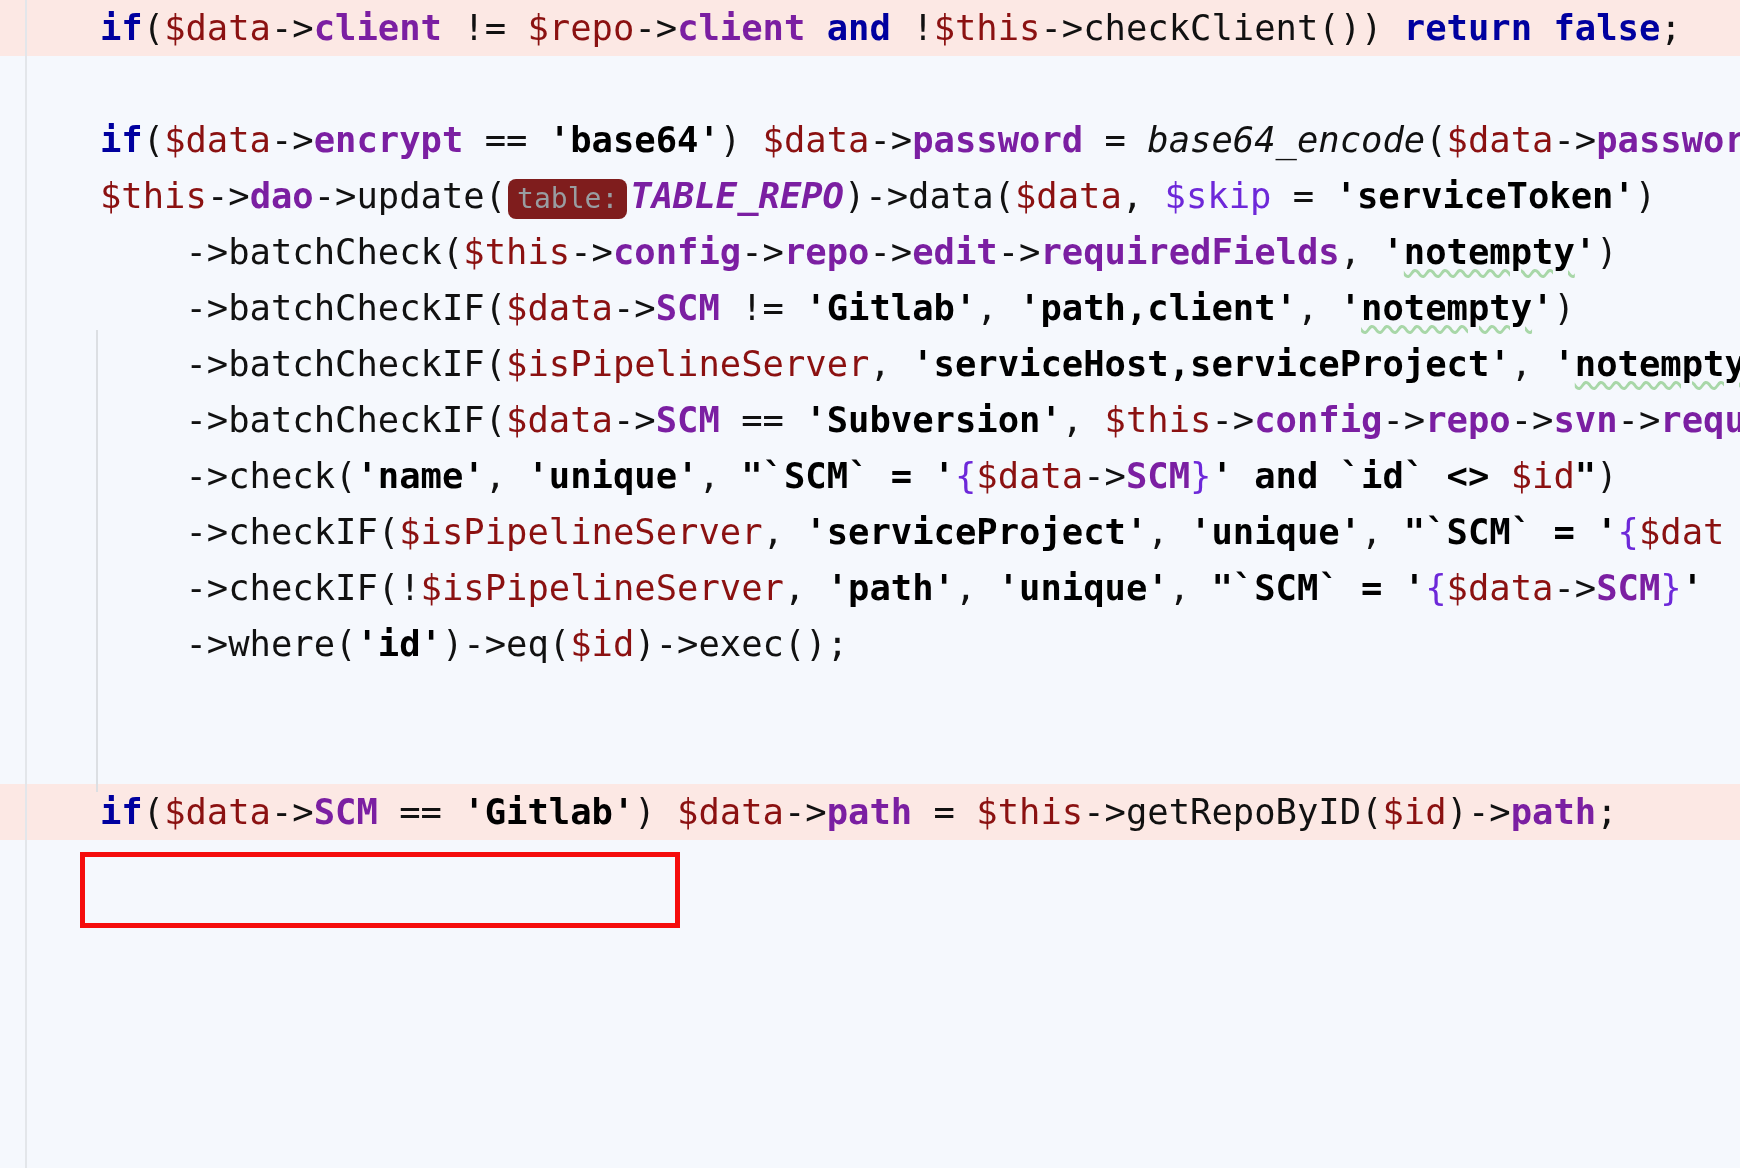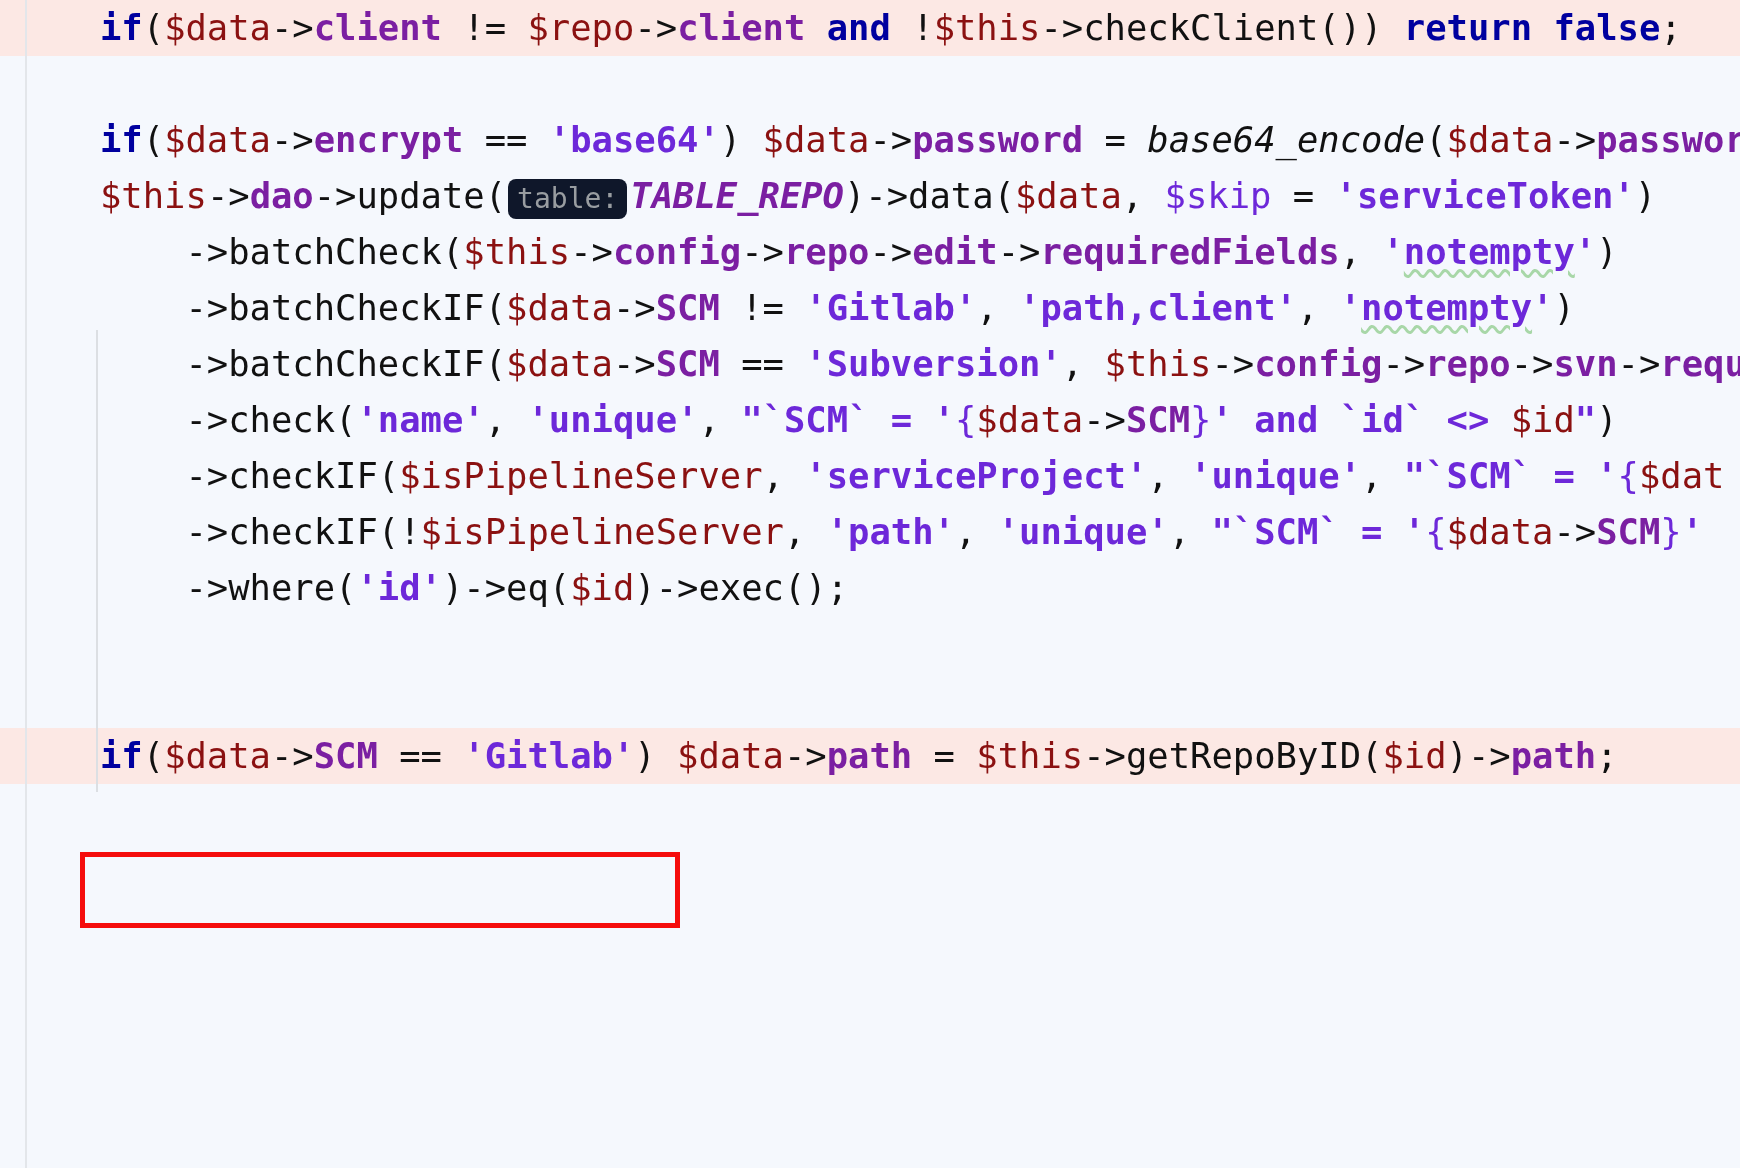--- a/index.html
+++ b/index.html
@@ -50,35 +50,35 @@
     color: #111111;
     padding-left: 100px;
     box-sizing: border-box;
   }
   .line.hl { background: #fce8e4; }
 
   
   .kw      { color: #00009f; font-weight: bold; }  
   .var     { color: #8b1111; }                      
   .prop    { color: #7b1fa2; font-weight: bold; }   
-  .str     { color: #6d28d9; font-weight: bold; }
+  .str     { color: #000000; font-weight: bold; }
   .dim     { color: #6d28d9; }                      
   .const   { color: #7b1fa2; font-weight: bold; font-style: italic; } 
   .fn-it   { color: #111111; font-style: italic; }  
   .op      { color: #111111; }
   .squig {
     text-decoration: underline;
     text-decoration-color: #a8d7a8;
     text-decoration-style: wavy;
     text-decoration-thickness: 3px;
     text-underline-offset: 5px;
   }
   
   .inlay {
-    background: #0f172a;
+    background: #7f1d1d;
     color: #999da1;
     border-radius: 8px;
     padding: 3px 9px 4px 9px;
     font-size: 28px;
     font-weight: normal;
     font-style: normal;
     margin: 0 3px 0 2px;
   }
   
   .redbox {
@@ -95,20 +95,21 @@
 <div id="editor">
   <div class="gutter-line"></div>
   <div class="indent-guide" style="top:330px; height:462px;"></div>
   <div class="code-area">
       <div class="line hl"><span class="kw">if</span><span class="op">(</span><span class="var">$data</span><span class="op">-&gt;</span><span class="prop">client</span><span class="op"> != </span><span class="var">$repo</span><span class="op">-&gt;</span><span class="prop">client</span><span class="op"> </span><span class="kw">and</span><span class="op"> !</span><span class="var">$this</span><span class="op">-&gt;checkClient()) </span><span class="kw">return</span><span class="op"> </span><span class="kw">false</span><span class="op">;</span></div>
       <div class="line">&nbsp;</div>
       <div class="line"><span class="kw">if</span><span class="op">(</span><span class="var">$data</span><span class="op">-&gt;</span><span class="prop">encrypt</span><span class="op"> == </span><span class="str">'base64'</span><span class="op">) </span><span class="var">$data</span><span class="op">-&gt;</span><span class="prop">password</span><span class="op"> = </span><span class="fn-it">base64_encode</span><span class="op">(</span><span class="var">$data</span><span class="op">-&gt;</span><span class="prop">password</span></div>
       <div class="line"><span class="var">$this</span><span class="op">-&gt;</span><span class="prop">dao</span><span class="op">-&gt;update(</span><span class="inlay">table:</span><span class="const">TABLE_REPO</span><span class="op">)-&gt;data(</span><span class="var">$data</span><span class="op">, </span><span class="dim">$skip</span><span class="op"> = </span><span class="str">'serviceToken'</span><span class="op">)</span></div>
       <div class="line"><span class="op">    -&gt;batchCheck(</span><span class="var">$this</span><span class="op">-&gt;</span><span class="prop">config</span><span class="op">-&gt;</span><span class="prop">repo</span><span class="op">-&gt;</span><span class="prop">edit</span><span class="op">-&gt;</span><span class="prop">requiredFields</span><span class="op">, </span><span class="str">'</span><span class="str squig">notempty</span><span class="str">'</span><span class="op">)</span></div>
       <div class="line"><span class="op">    -&gt;batchCheckIF(</span><span class="var">$data</span><span class="op">-&gt;</span><span class="prop">SCM</span><span class="op"> != </span><span class="str">'Gitlab'</span><span class="op">, </span><span class="str">'path,client'</span><span class="op">, </span><span class="str">'</span><span class="str squig">notempty</span><span class="str">'</span><span class="op">)</span></div>
+      <div class="line"><span class="op">    -&gt;batchCheckIF(</span><span class="var">$isPipelineServer</span><span class="op">, </span><span class="str">'serviceHost,serviceProject'</span><span class="op">, </span><span class="str">'</span><span class="str squig">notempty</span></div>
       <div class="line"><span class="op">    -&gt;batchCheckIF(</span><span class="var">$data</span><span class="op">-&gt;</span><span class="prop">SCM</span><span class="op"> == </span><span class="str">'Subversion'</span><span class="op">, </span><span class="var">$this</span><span class="op">-&gt;</span><span class="prop">config</span><span class="op">-&gt;</span><span class="prop">repo</span><span class="op">-&gt;</span><span class="prop">svn</span><span class="op">-&gt;</span><span class="prop">require</span></div>
       <div class="line"><span class="op">    -&gt;check(</span><span class="str">'name'</span><span class="op">, </span><span class="str">'unique'</span><span class="op">, </span><span class="str">"`SCM` = '</span><span class="dim">{</span><span class="var">$data</span><span class="op">-&gt;</span><span class="prop">SCM</span><span class="dim">}</span><span class="str">' and `id` &lt;&gt; </span><span class="var">$id</span><span class="str">"</span><span class="op">)</span></div>
       <div class="line"><span class="op">    -&gt;checkIF(</span><span class="var">$isPipelineServer</span><span class="op">, </span><span class="str">'serviceProject'</span><span class="op">, </span><span class="str">'unique'</span><span class="op">, </span><span class="str">"`SCM` = '</span><span class="dim">{</span><span class="var">$dat</span></div>
       <div class="line"><span class="op">    -&gt;checkIF(!</span><span class="var">$isPipelineServer</span><span class="op">, </span><span class="str">'path'</span><span class="op">, </span><span class="str">'unique'</span><span class="op">, </span><span class="str">"`SCM` = '</span><span class="dim">{</span><span class="var">$data</span><span class="op">-&gt;</span><span class="prop">SCM</span><span class="dim">}</span><span class="str">'</span></div>
       <div class="line"><span class="op">    -&gt;where(</span><span class="str">'id'</span><span class="op">)-&gt;eq(</span><span class="var">$id</span><span class="op">)-&gt;exec();</span></div>
       <div class="line">&nbsp;</div>
       <div class="line">&nbsp;</div>
       <div class="line hl"><span class="kw">if</span><span class="op">(</span><span class="var">$data</span><span class="op">-&gt;</span><span class="prop">SCM</span><span class="op"> == </span><span class="str">'Gitlab'</span><span class="op">) </span><span class="var">$data</span><span class="op">-&gt;</span><span class="prop">path</span><span class="op"> = </span><span class="var">$this</span><span class="op">-&gt;getRepoByID(</span><span class="var">$id</span><span class="op">)-&gt;</span><span class="prop">path</span><span class="op">;</span></div>
     </div>
   <div class="redbox" style="left: 80px; top: 852px; width: 600px; height: 76px;"></div>

